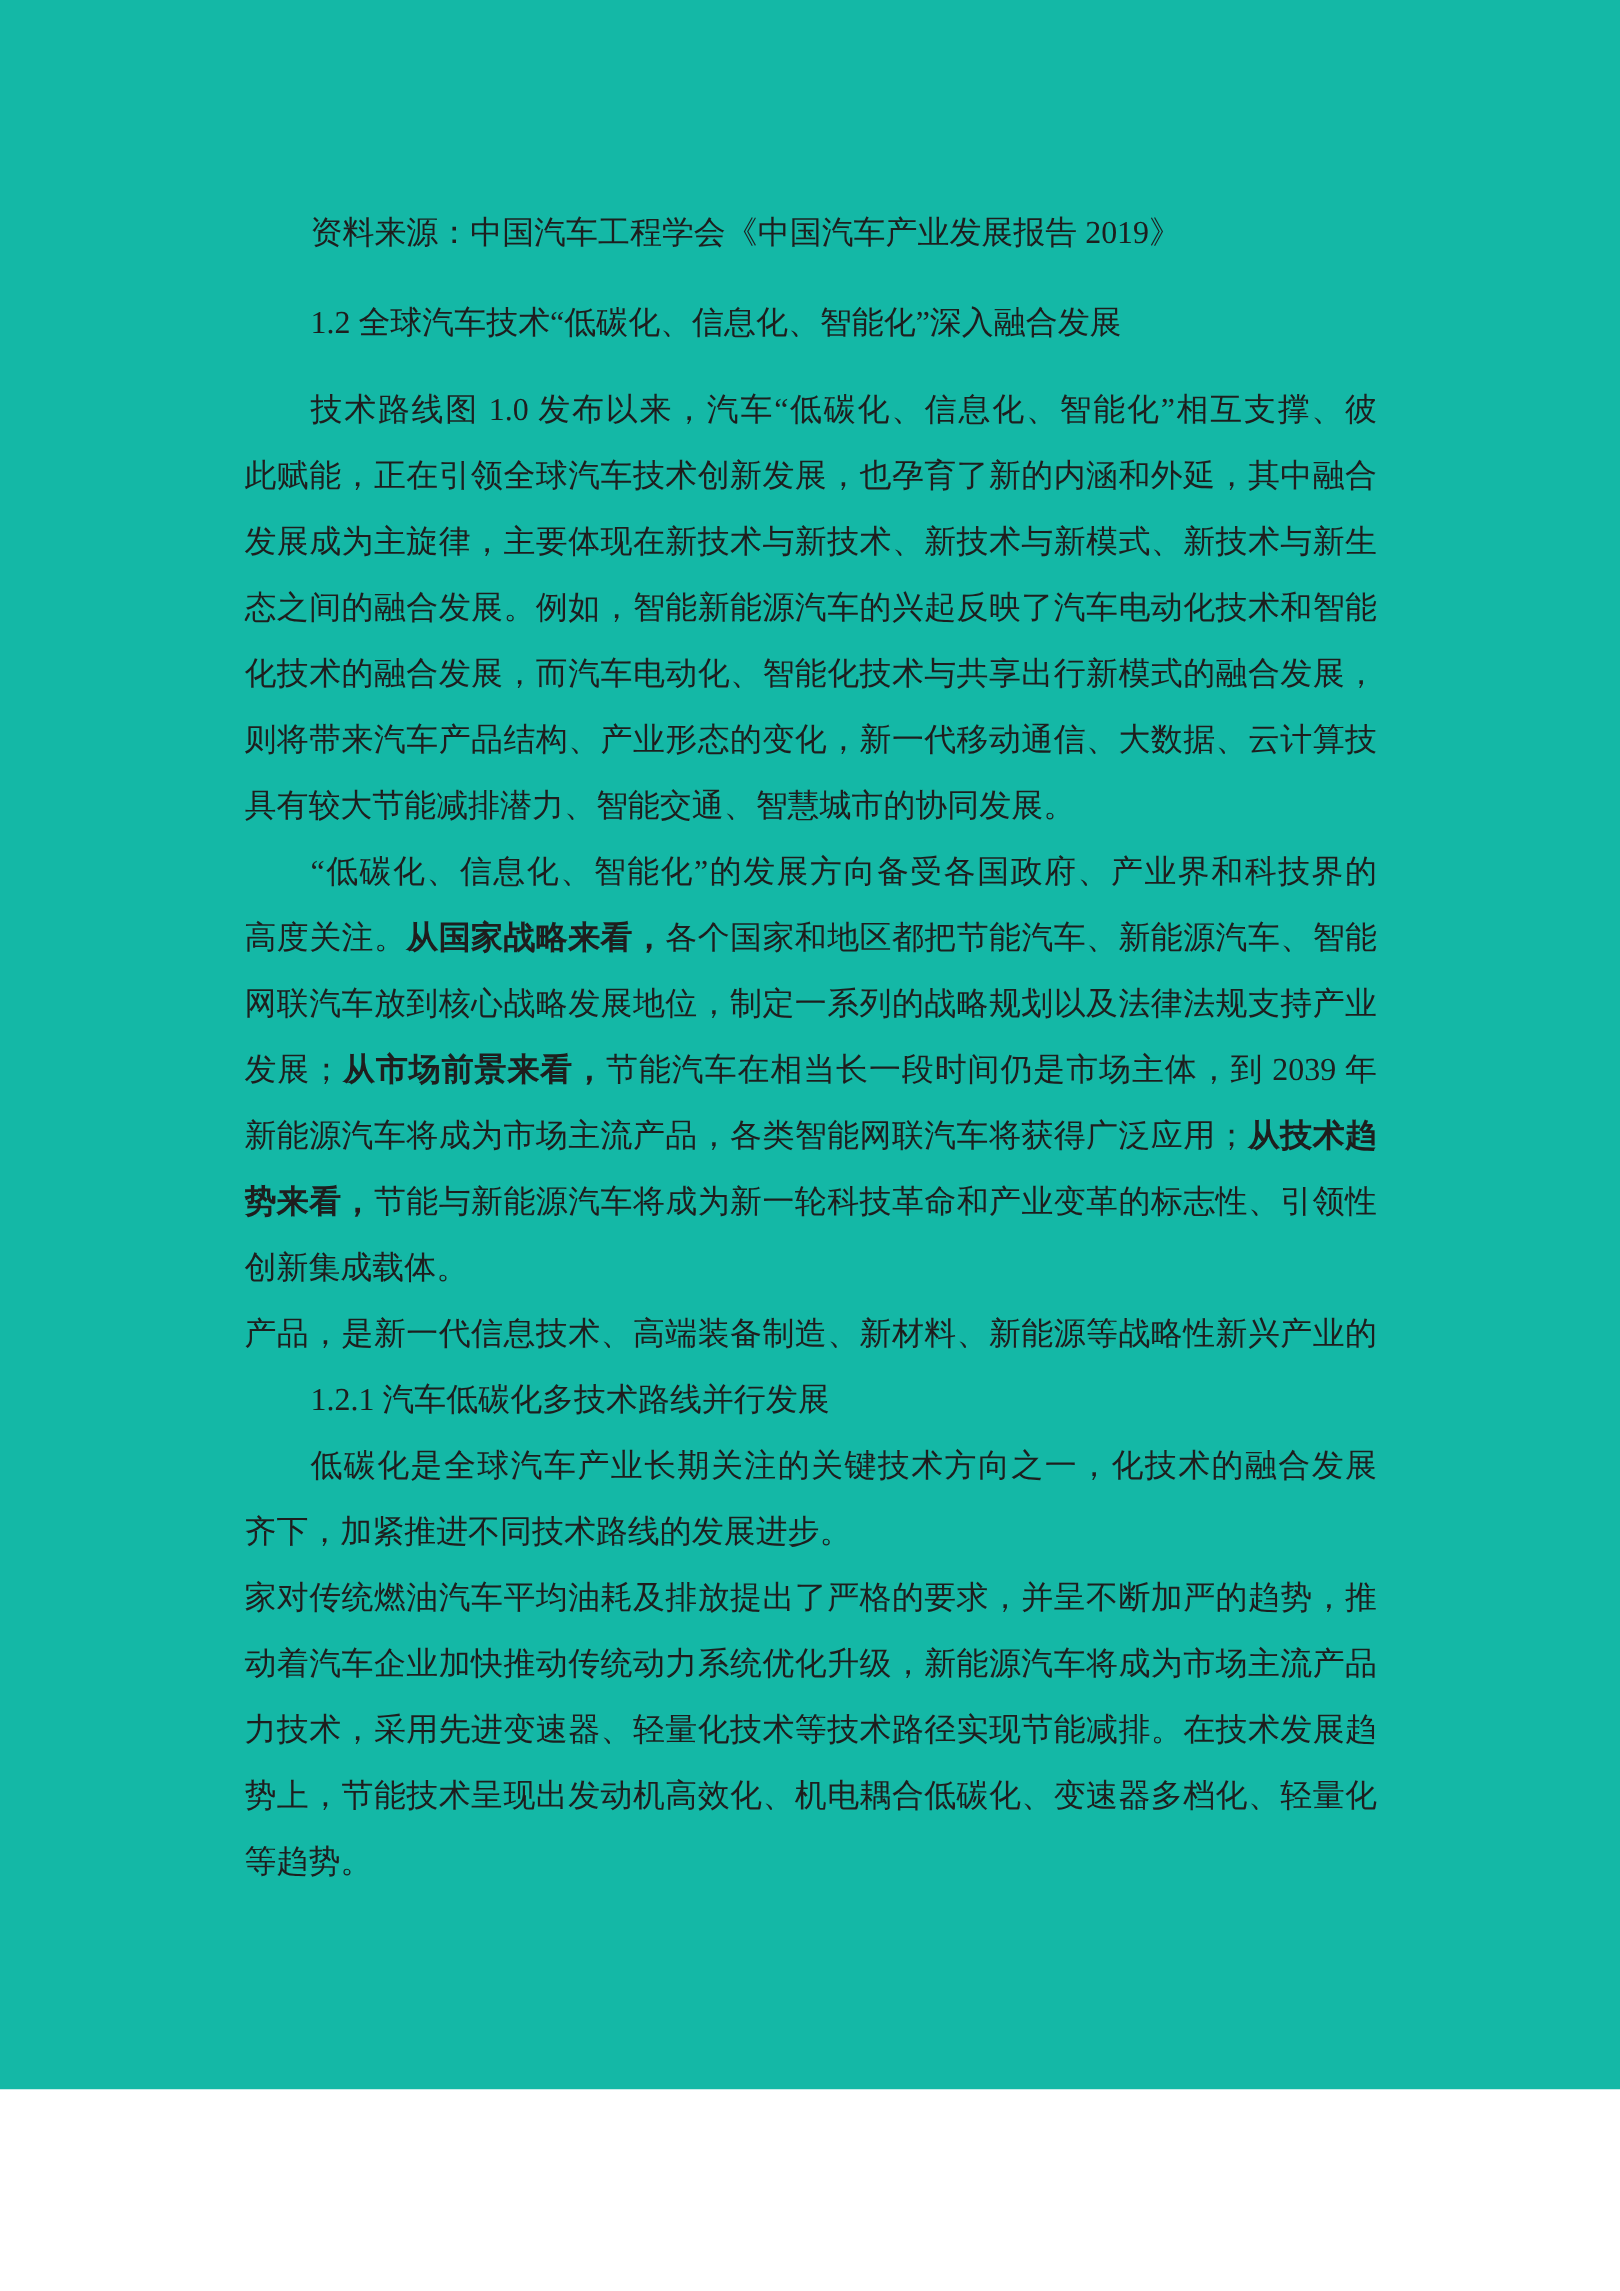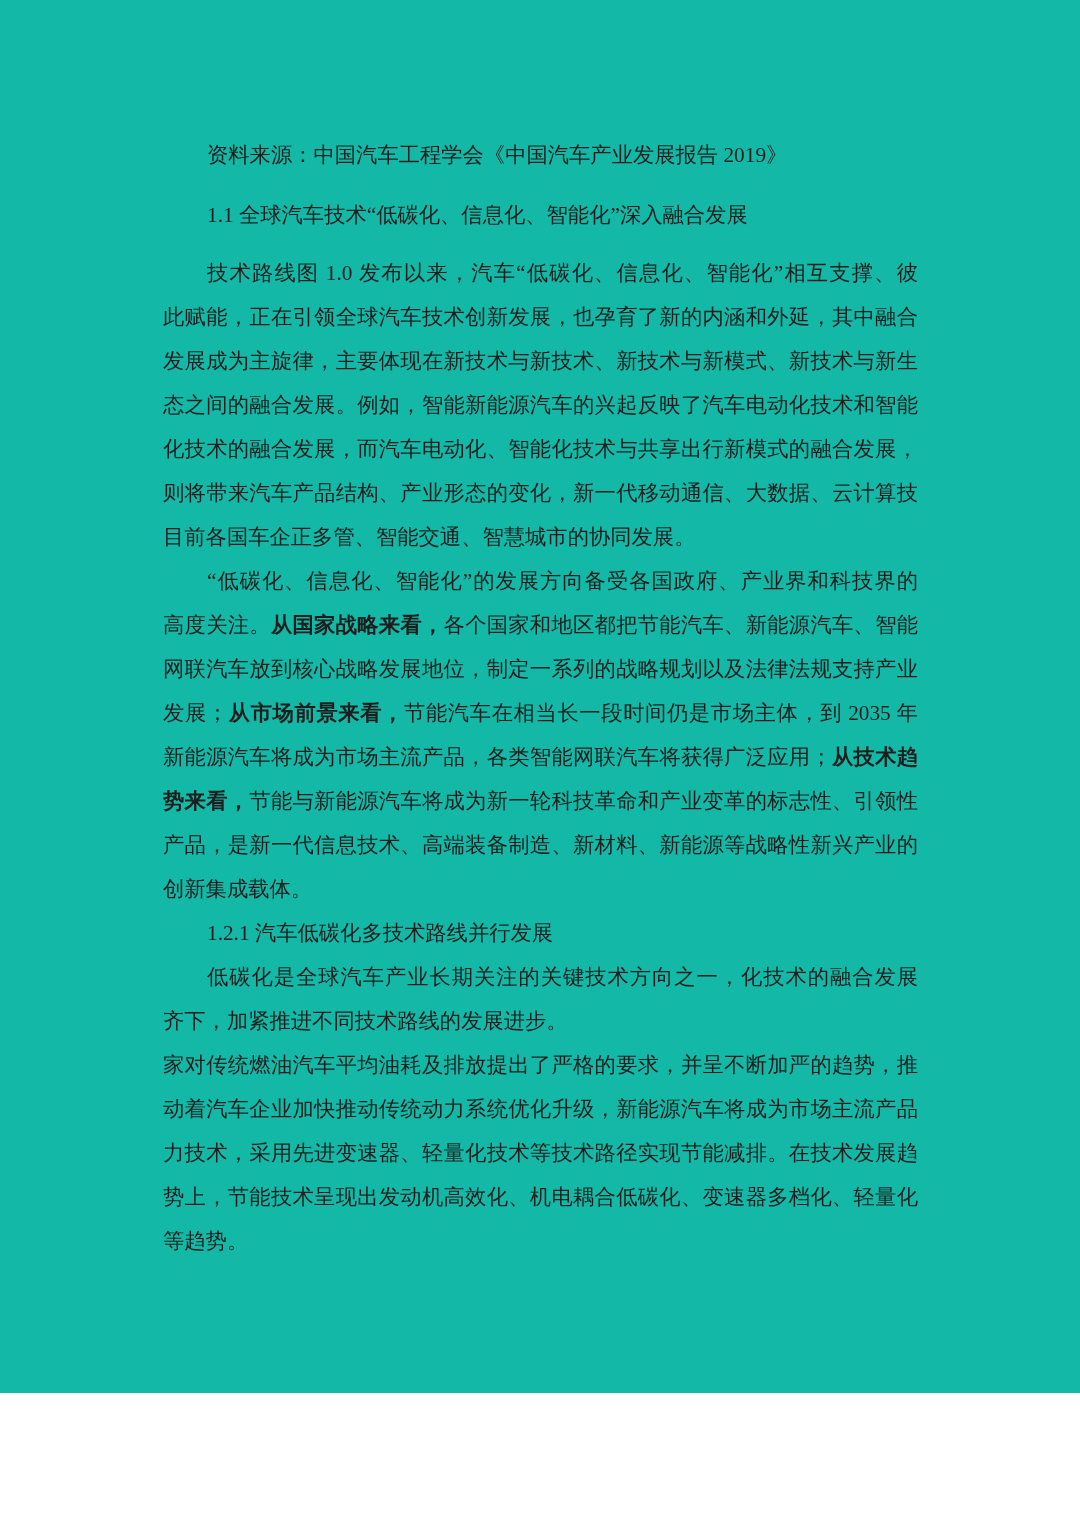--- a/index.html
+++ b/index.html
@@ -52,41 +52,41 @@
       width: 1080px;
       font-size: 17px;
       color: #333;
     }
   </style>
 </head>
 <body>
 
 <div class="page">
   <div class="abs-line indent source-note">资料来源：中国汽车工程学会《中国汽车产业发展报告 2019》</div>
-  <div class="abs-line indent section-heading">1.1 全球汽车技术“低碳化、信息化、智能化”深入融合发展</div>
+  <div class="abs-line indent section-heading">1.2 全球汽车技术“低碳化、信息化、智能化”深入融合发展</div>
 
   <div class="body-flow" id="body-flow">
       <div>
         <div class="line indent full"><span class="seg">技术路线图 1.0 发布以来，汽车“低碳化、信息化、智能化”相互支撑、彼</span></div>
         <div class="line full"><span class="seg">此赋能，正在引领全球汽车技术创新发展，也孕育了新的内涵和外延，其中融合</span></div>
         <div class="line full"><span class="seg">发展成为主旋律，主要体现在新技术与新技术、新技术与新模式、新技术与新生</span></div>
         <div class="line full"><span class="seg">态之间的融合发展。例如，智能新能源汽车的兴起反映了汽车电动化技术和智能</span></div>
         <div class="line full"><span class="seg">化技术的融合发展，而汽车电动化、智能化技术与共享出行新模式的融合发展，</span></div>
         <div class="line full"><span class="seg">则将带来汽车产品结构、产业形态的变化，新一代移动通信、大数据、云计算技</span></div>
-        <div class="line"><span class="seg">目前各国车企正多管、智能交通、智慧城市的协同发展。</span></div>
+        <div class="line"><span class="seg">具有较大节能减排潜力、智能交通、智慧城市的协同发展。</span></div>
       </div>
       <div>
         <div class="line indent full"><span class="seg">“低碳化、信息化、智能化”的发展方向备受各国政府、产业界和科技界的</span></div>
         <div class="line full"><span class="seg">高度关注。</span><span class="seg bold">从国家战略来看，</span><span class="seg">各个国家和地区都把节能汽车、新能源汽车、智能</span></div>
         <div class="line full"><span class="seg">网联汽车放到核心战略发展地位，制定一系列的战略规划以及法律法规支持产业</span></div>
-        <div class="line full"><span class="seg">发展；</span><span class="seg bold">从市场前景来看，</span><span class="seg">节能汽车在相当长一段时间仍是市场主体，到 2035 年</span></div>
+        <div class="line full"><span class="seg">发展；</span><span class="seg bold">从市场前景来看，</span><span class="seg">节能汽车在相当长一段时间仍是市场主体，到 2039 年</span></div>
         <div class="line full"><span class="seg">新能源汽车将成为市场主流产品，各类智能网联汽车将获得广泛应用；</span><span class="seg bold">从技术趋</span></div>
         <div class="line full"><span class="seg bold">势来看，</span><span class="seg">节能与新能源汽车将成为新一轮科技革命和产业变革的标志性、引领性</span></div>
+        <div class="line"><span class="seg">创新集成载体。</span></div>
         <div class="line full"><span class="seg">产品，是新一代信息技术、高端装备制造、新材料、新能源等战略性新兴产业的</span></div>
-        <div class="line"><span class="seg">创新集成载体。</span></div>
       </div>
       <div>
         <div class="line indent"><span class="seg">1.2.1 汽车低碳化多技术路线并行发展</span></div>
       </div>
       <div>
         <div class="line indent full"><span class="seg">低碳化是全球汽车产业长期关注的关键技术方向之一，化技术的融合发展</span></div>
         <div class="line"><span class="seg">齐下，加紧推进不同技术路线的发展进步。</span></div>
       </div>
       <div>
         <div class="line full"><span class="seg">家对传统燃油汽车平均油耗及排放提出了严格的要求，并呈不断加严的趋势，推</span></div>

